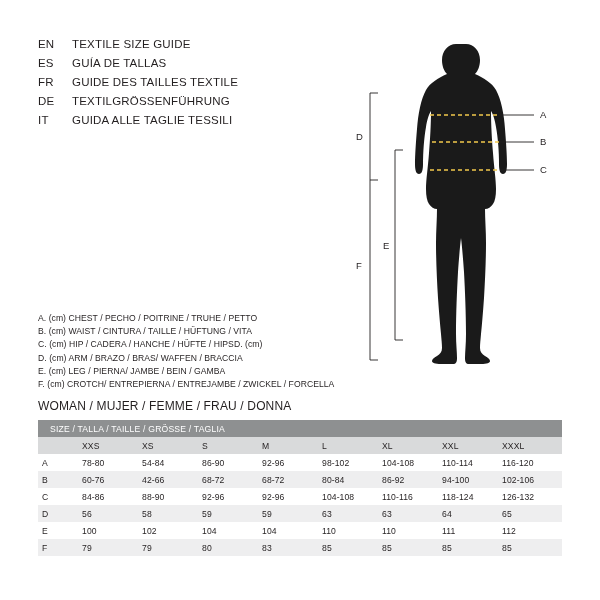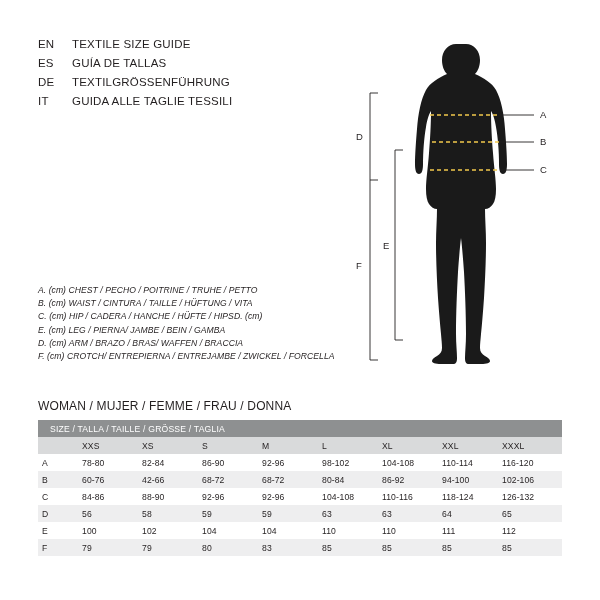--- a/index.html
+++ b/index.html
@@ -45,23 +45,22 @@
   .title-text {
     font-size: 11.5px;
     letter-spacing: 0.2px;
     color: #231f20;
   }
 
   
   .legend {
     position: absolute;
     left: 38px;
-    top: 284px;
+    top: 312px;
     width: 330px;
-    font-style: italic;
   }
   .legend-line {
     font-size: 8.6px;
     line-height: 13.2px;
     letter-spacing: 0.05px;
     white-space: nowrap;
   }
   .woman-line {
     position: absolute;
     left: 38px;
@@ -139,20 +138,24 @@
 <div class="page">
 
   <div class="title-block">
     <div class="title-row">
       <span class="title-lang">EN</span>
       <span class="title-text">TEXTILE SIZE GUIDE</span>
     </div>
     <div class="title-row">
       <span class="title-lang">ES</span>
       <span class="title-text">GUÍA DE TALLAS</span>
+    </div>
+    <div class="title-row">
+      <span class="title-lang">FR</span>
+      <span class="title-text">GUIDE DES TAILLES TEXTILE</span>
     </div>
     <div class="title-row">
       <span class="title-lang">DE</span>
       <span class="title-text">TEXTILGRÖSSENFÜHRUNG</span>
     </div>
     <div class="title-row">
       <span class="title-lang">IT</span>
       <span class="title-text">GUIDA ALLE TAGLIE TESSILI</span>
     </div>
   </div>
@@ -238,22 +241,22 @@
 
     <div class="dim-label" style="left:8px; top:101px;">D</div>
     <div class="dim-label" style="left:35px; top:210px;">E</div>
     <div class="dim-label" style="left:8px; top:230px;">F</div>
   </div>
 
   <div class="legend">
     <div class="legend-line">A. (cm) CHEST / PECHO / POITRINE / TRUHE / PETTO</div>
     <div class="legend-line">B. (cm) WAIST / CINTURA / TAILLE / HÜFTUNG / VITA</div>
     <div class="legend-line">C. (cm) HIP / CADERA / HANCHE / HÜFTE / HIPSD. (cm)</div>
+    <div class="legend-line">D. (cm) ARM / BRAZO / BRAS/ WAFFEN / BRACCIA</div>
     <div class="legend-line">E. (cm) LEG / PIERNA/ JAMBE / BEIN / GAMBA</div>
-    <div class="legend-line">D. (cm) ARM / BRAZO / BRAS/ WAFFEN / BRACCIA</div>
     <div class="legend-line">F. (cm) CROTCH/ ENTREPIERNA / ENTREJAMBE / ZWICKEL / FORCELLA</div>
   </div>
 
   <div class="woman-line">WOMAN / MUJER / FEMME / FRAU / DONNA</div>
 
   <div class="table-wrap">
     <table class="size-table">
       <colgroup>
         <col class="c-label">
         <col class="c-val">
@@ -277,21 +280,21 @@
           <td>M</td>
           <td>L</td>
           <td>XL</td>
           <td>XXL</td>
           <td>XXXL</td>
         </tr>
 
         <tr class="data-row row-odd">
           <td class="first">A</td>
           <td>78-80</td>
-          <td>82-84</td>
+          <td>54-84</td>
           <td>86-90</td>
           <td>92-96</td>
           <td>98-102</td>
           <td>104-108</td>
           <td>110-114</td>
           <td>116-120</td>
         </tr>
         <tr class="data-row row-even">
           <td class="first">B</td>
           <td>60-76</td>

